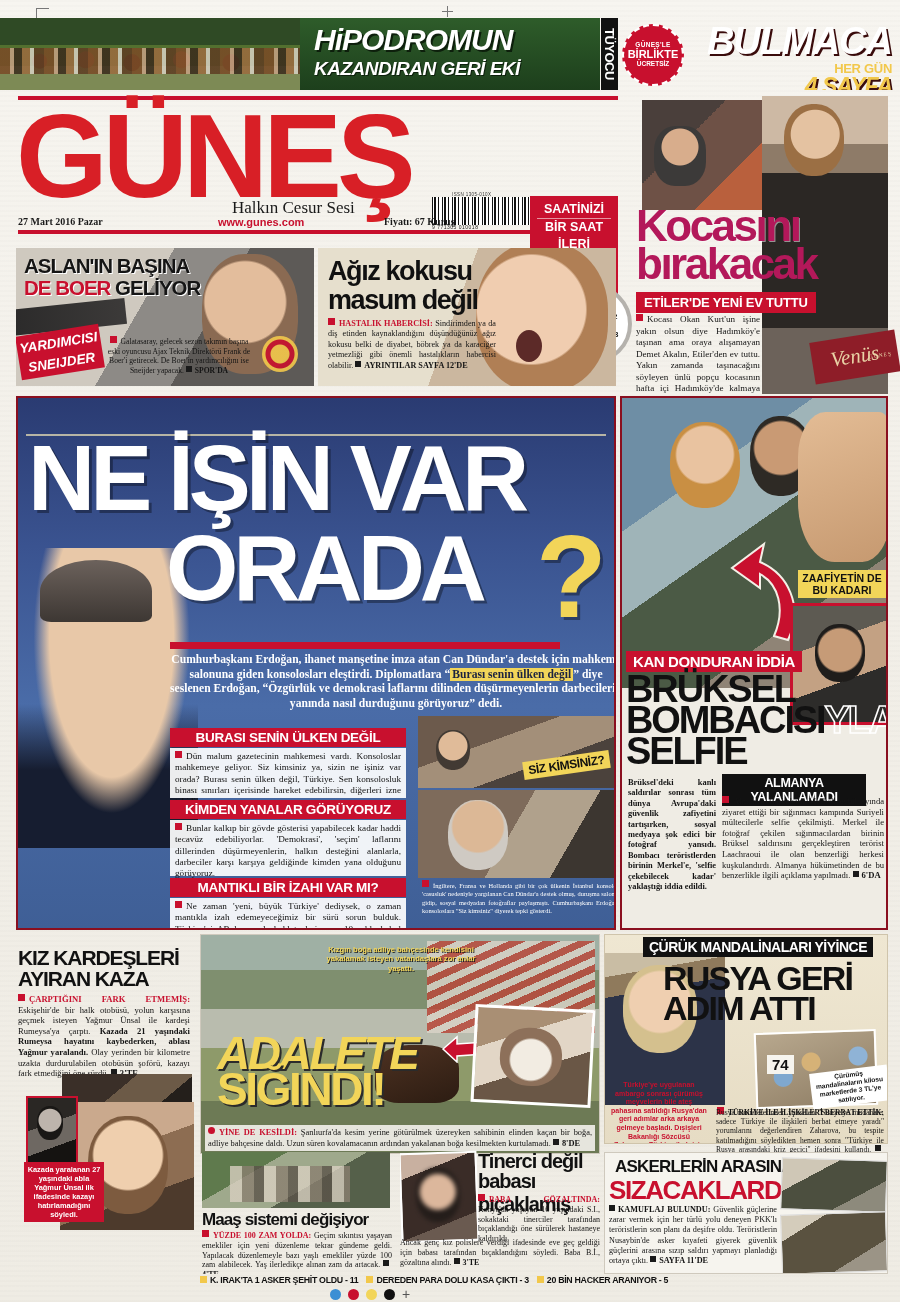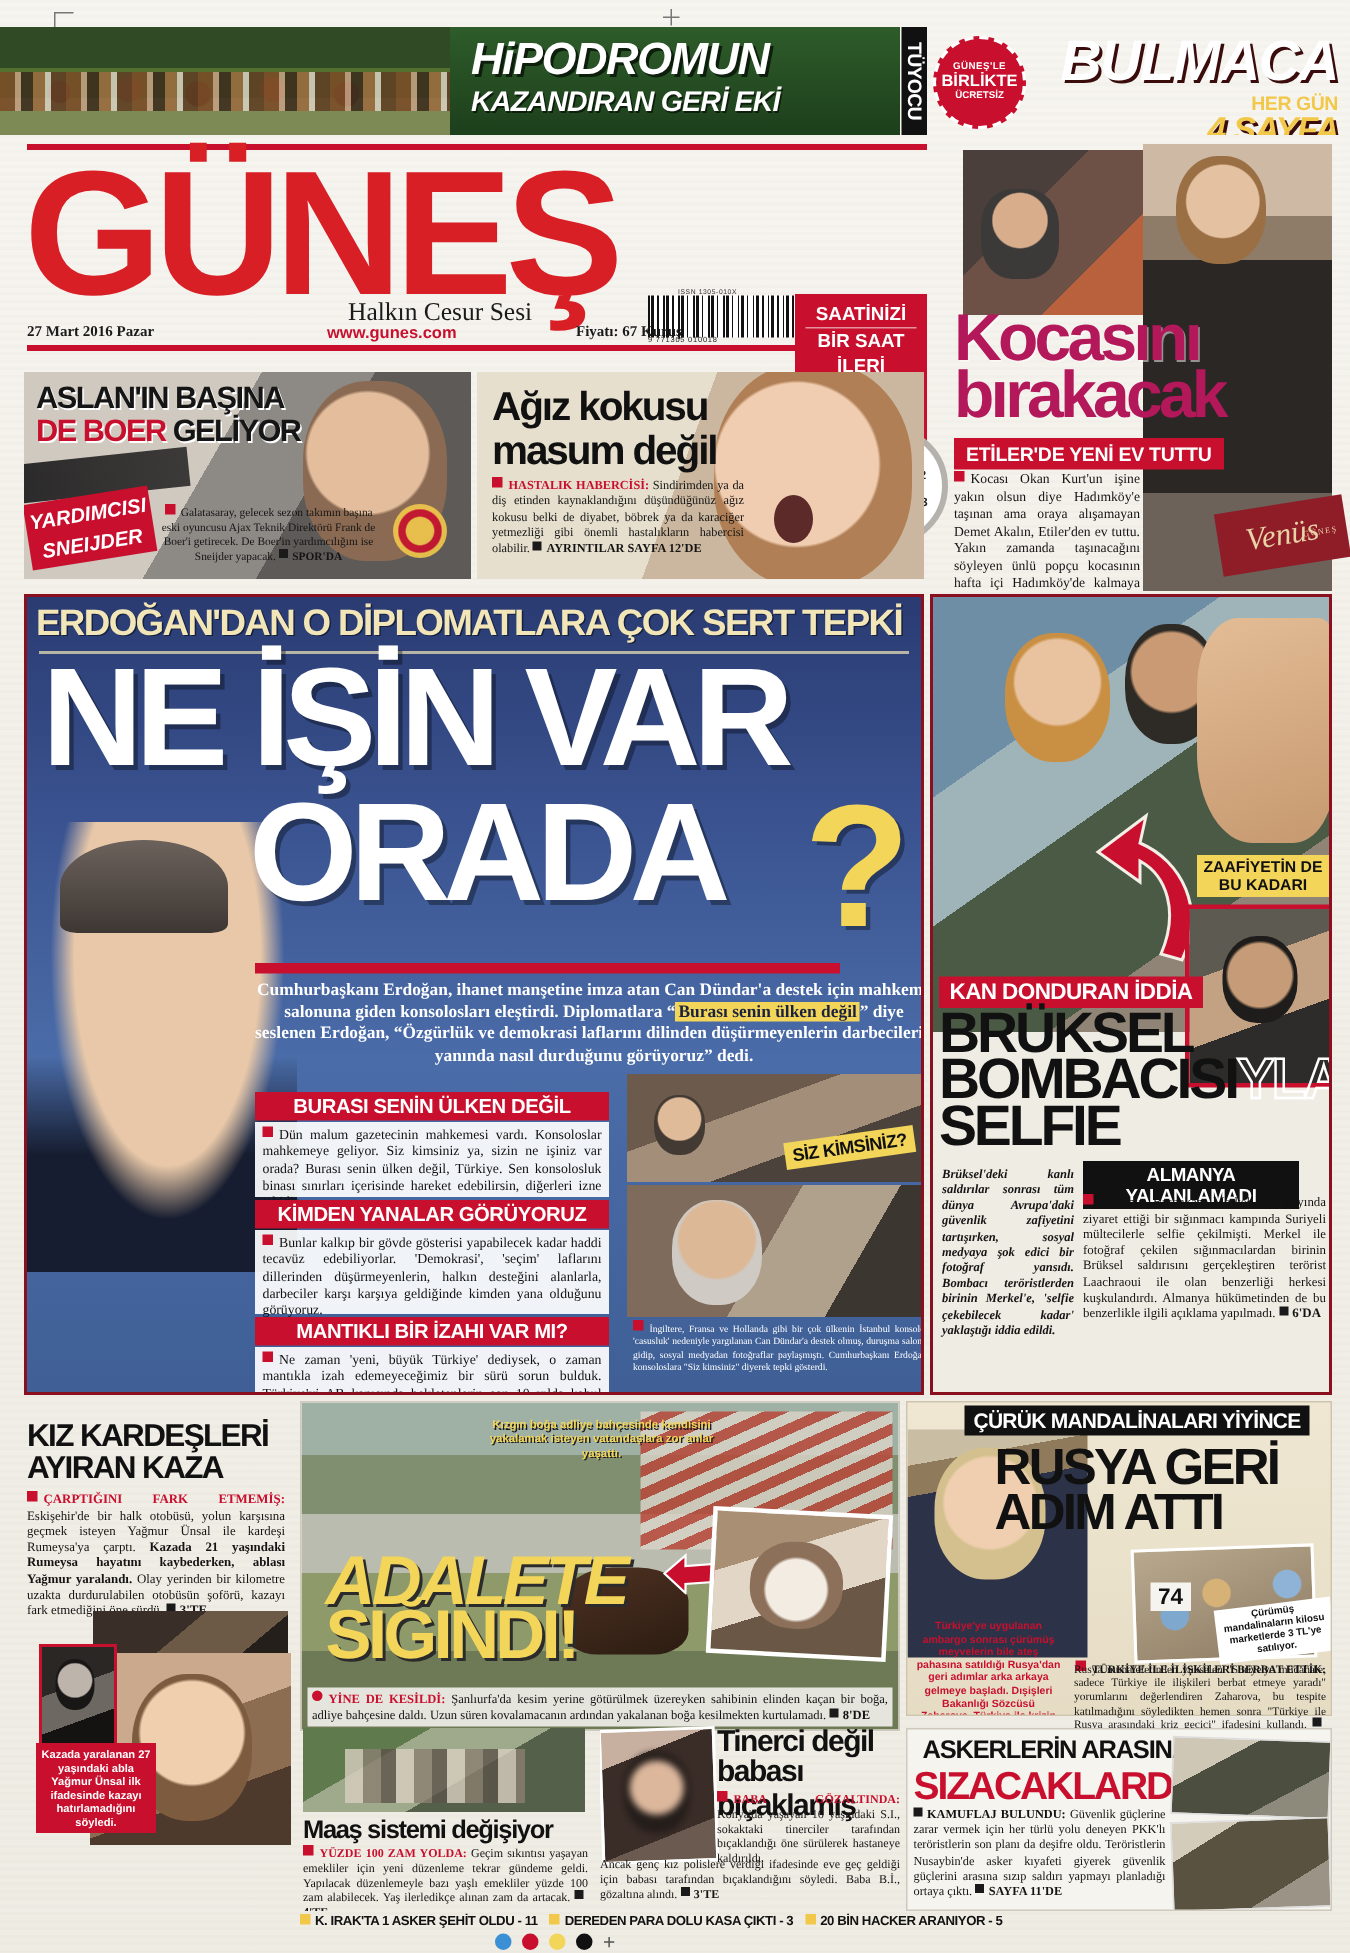--- a/index.html
+++ b/index.html
@@ -254,21 +254,21 @@
   #bruksel .kan{position:absolute;left:4px;top:253px;background:#c8102e;color:#fff;font-weight:bold;
     font-size:15px;padding:2px 7px;letter-spacing:-.4px;}
   #bruksel .b1{position:absolute;left:4px;top:274px;font-size:38px;font-weight:bold;color:#111;
     letter-spacing:-2.1px;line-height:.92;}
   #bruksel .b2{position:absolute;left:4px;top:305px;font-size:38px;font-weight:bold;color:#111;
     letter-spacing:-2.1px;line-height:.92;}
   #bruksel .b2 .out{color:transparent;-webkit-text-stroke:1.6px #fff;}
   #bruksel .b3{position:absolute;left:4px;top:336px;font-size:38px;font-weight:bold;color:#111;
     letter-spacing:-2.1px;line-height:.92;}
   #bruksel .ltxt{position:absolute;left:6px;top:380px;width:88px;font-size:8.4px;line-height:10.4px;
-    font-weight:bold;text-align:justify;font-style:italic;}
+    font-weight:bold;text-align:justify;}
   #bruksel .almanya{position:absolute;left:100px;top:376px;width:144px;background:#111;color:#fff;
     font-weight:bold;font-size:12.5px;text-align:center;padding:2px 0;letter-spacing:-.3px;}
   #bruksel .rtxt{position:absolute;left:100px;top:398px;width:162px;font-size:8.6px;line-height:10.6px;
     text-align:justify;}
 
   
   #kiz{left:16px;top:934px;width:178px;height:352px;overflow:hidden;}
   #kiz .h1{position:absolute;left:2px;top:12px;font-size:21px;font-weight:bold;color:#111;letter-spacing:-1.1px;}
   #kiz .h2{position:absolute;left:2px;top:33px;font-size:21px;font-weight:bold;color:#111;letter-spacing:-1.1px;}
   #kiz .txt{position:absolute;left:2px;top:60px;width:172px;font-size:8.6px;line-height:10.6px;text-align:justify;}
@@ -473,21 +473,20 @@
       <div class="bg"></div>
       <div class="face"></div>
       <div class="mouth"></div>
       <div class="h1">Ağız kokusu</div>
       <div class="h2">masum değil</div>
       <div class="txt body-txt"><span class="sq"></span><span class="lead">HASTALIK HABERCİSİ:</span> <span>Sindirimden ya da diş etinden kaynaklandığını düşündüğünüz ağız kokusu belki de diyabet, böbrek ya da karaciğer yetmezliği gibi önemli hastalıkların habercisi olabilir.</span> <span class="sqb"></span><b>AYRINTILAR SAYFA 12'DE</b></div>
     </div>
   </div>
 
   <div class="abs" id="main">
-    <div class="kick"><span>ERDOĞAN'DAN O DİPLOMATLARA ÇOK SERT TEPKİ</span></div>
     <div class="kickline"></div>
     <div class="erd"></div>
     <div class="big1">NE İŞİN VAR</div>
     <div class="big2">ORADA</div>
     <div class="qm">?</div>
     <div class="redbar"></div>
     <div class="deck"><span>Cumhurbaşkanı Erdoğan, ihanet manşetine imza atan Can Dündar'a destek için mahkeme salonuna giden konsolosları eleştirdi. Diplomatlara “</span><span class="hl">Burası senin ülken değil</span><span>” diye seslenen Erdoğan, “Özgürlük ve demokrasi laflarını dilinden düşürmeyenlerin darbecilerin yanında nasıl durduğunu görüyoruz” dedi.</span></div>
 
     <div class="subhead" style="left:152px;top:330px;width:236px">BURASI SENİN ÜLKEN DEĞİL</div>
     <div class="subbody" style="left:152px;top:350px;width:236px;height:50px"><span class="sq"></span><span>Dün malum gazetecinin mahkemesi vardı. Konsoloslar mahkemeye geliyor. Siz kimsiniz ya, sizin ne işiniz var orada? Burası senin ülken değil, Türkiye. Sen konsolosluk binası sınırları içerisinde hareket edebilirsin, diğerleri izne tabidir.</span></div>

